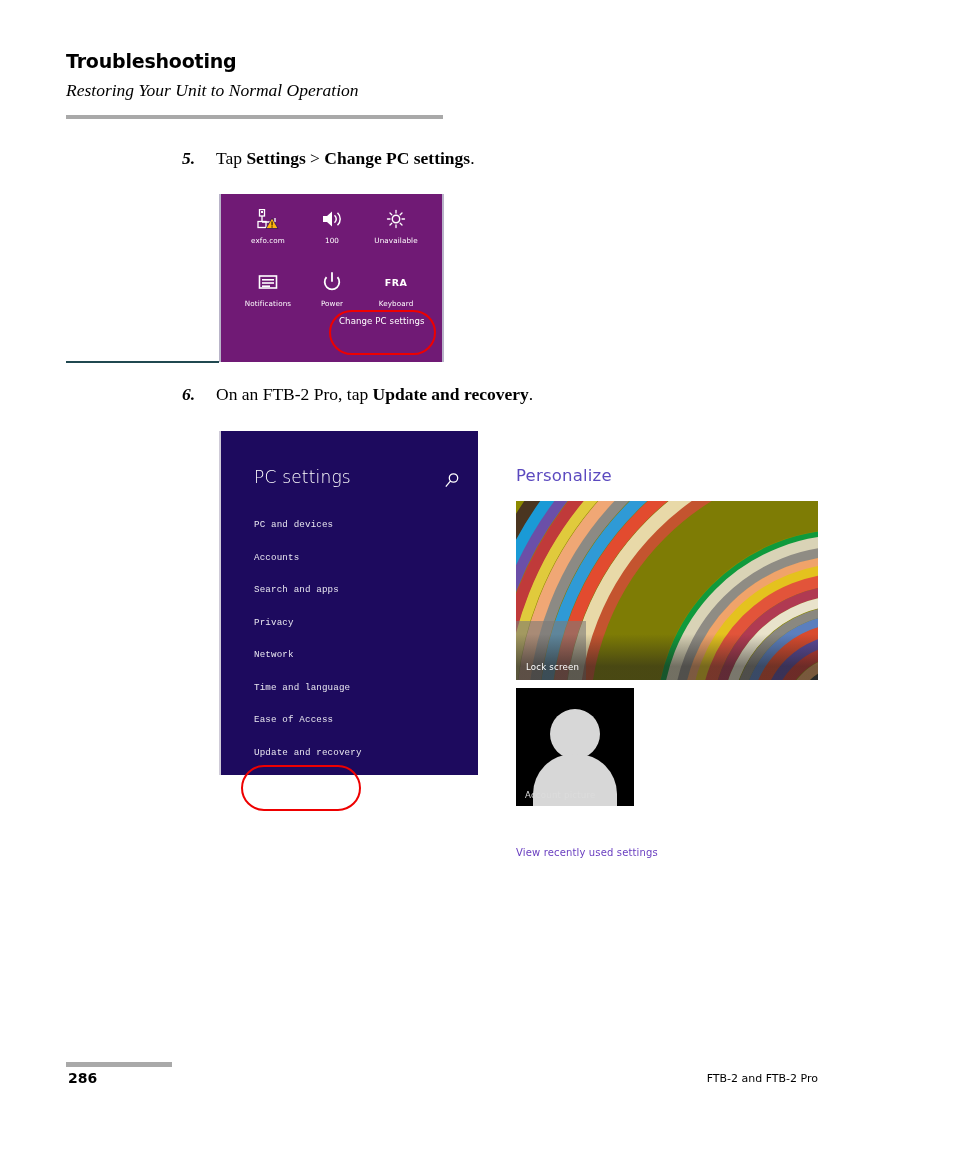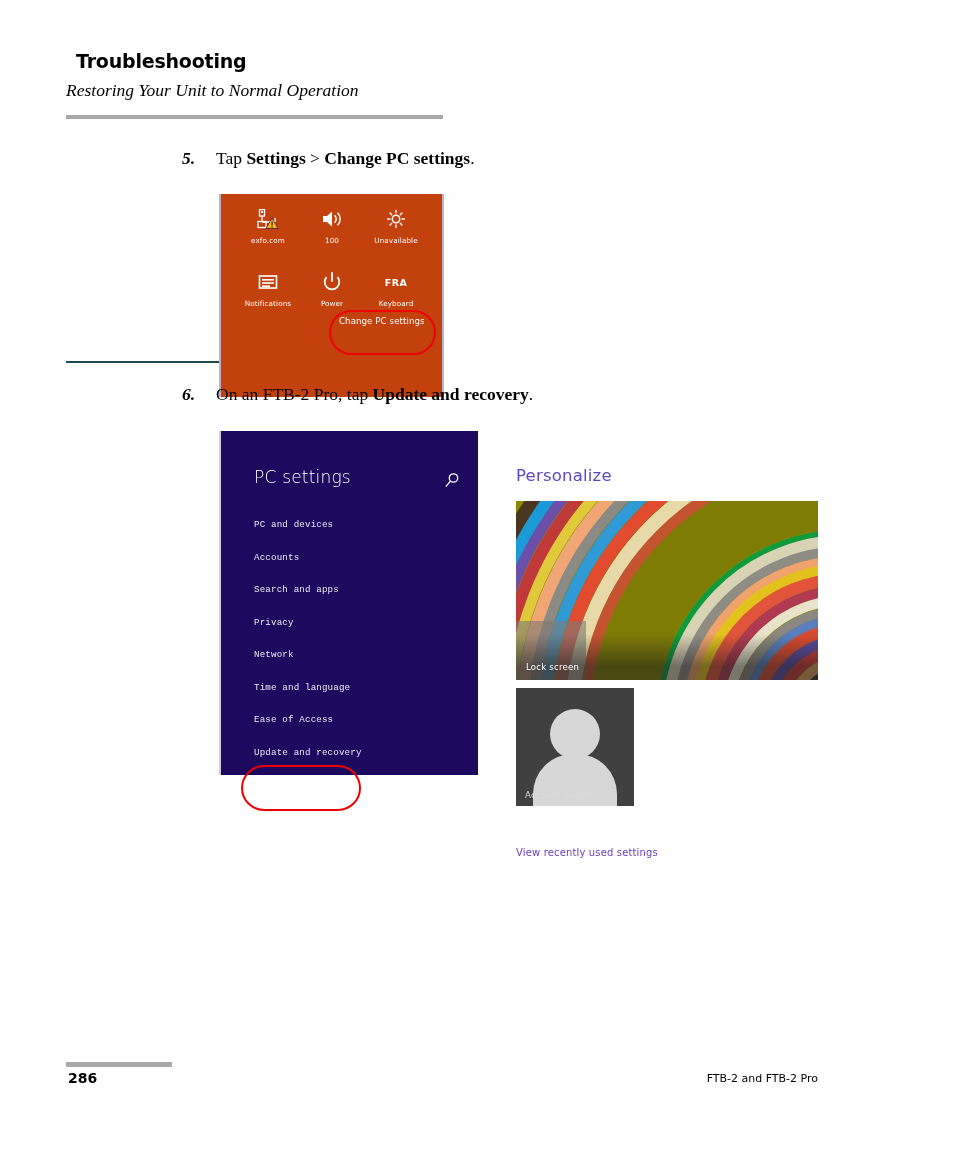--- a/index.html
+++ b/index.html
@@ -22,21 +22,20 @@
     top: 48px;
     width: 378px;
   }
   .chapter-title {
     font-family: "DejaVu Sans", sans-serif;
     font-weight: bold;
     font-size: 19px;
     color: #000;
     letter-spacing: -0.2px;
     line-height: 26px;
-    margin-left: 10px;
   }
   .section-title {
     font-family: "Liberation Serif", serif;
     font-style: italic;
     font-size: 17.5px;
     color: #000;
     line-height: 24px;
     margin-top: 4px;
   }
   .header-rule {
@@ -71,22 +70,22 @@
 
   #step5 { left: 182px; top: 148px; }
   #step6 { left: 182px; top: 384px; }
 
   
   #fig-settings {
     position: absolute;
     left: 219px;
     top: 194px;
     width: 225px;
-    height: 203px;
-    background: #c2410c;
+    height: 168px;
+    background: #701a75;
     overflow: hidden;
   }
   #fig-settings .edge-l {
     position: absolute; left: 0; top: 0; width: 2px; height: 100%;
     background: #b9b4c9;
   }
   #fig-settings .edge-r {
     position: absolute; right: 0; top: 0; width: 2px; height: 100%;
     background: #b9b4c9;
   }
@@ -248,21 +247,21 @@
     left: 0; bottom: 0; width: 100%; height: 46px;
     background: linear-gradient(to bottom, rgba(0,0,0,0) 0%, rgba(30,30,30,0.55) 70%);
     z-index: 3;
   }
   #acct-tile {
     position: absolute;
     left: 516px;
     top: 688px;
     width: 118px;
     height: 118px;
-    background: #404040;
+    background: #000000;
     overflow: hidden;
   }
   #acct-tile .tile-label {
     position: absolute;
     left: 9px;
     bottom: 6px;
     color: #dcdcdc;
     font-family: "DejaVu Sans", sans-serif;
     font-size: 8.6px;
     letter-spacing: 0.2px;

